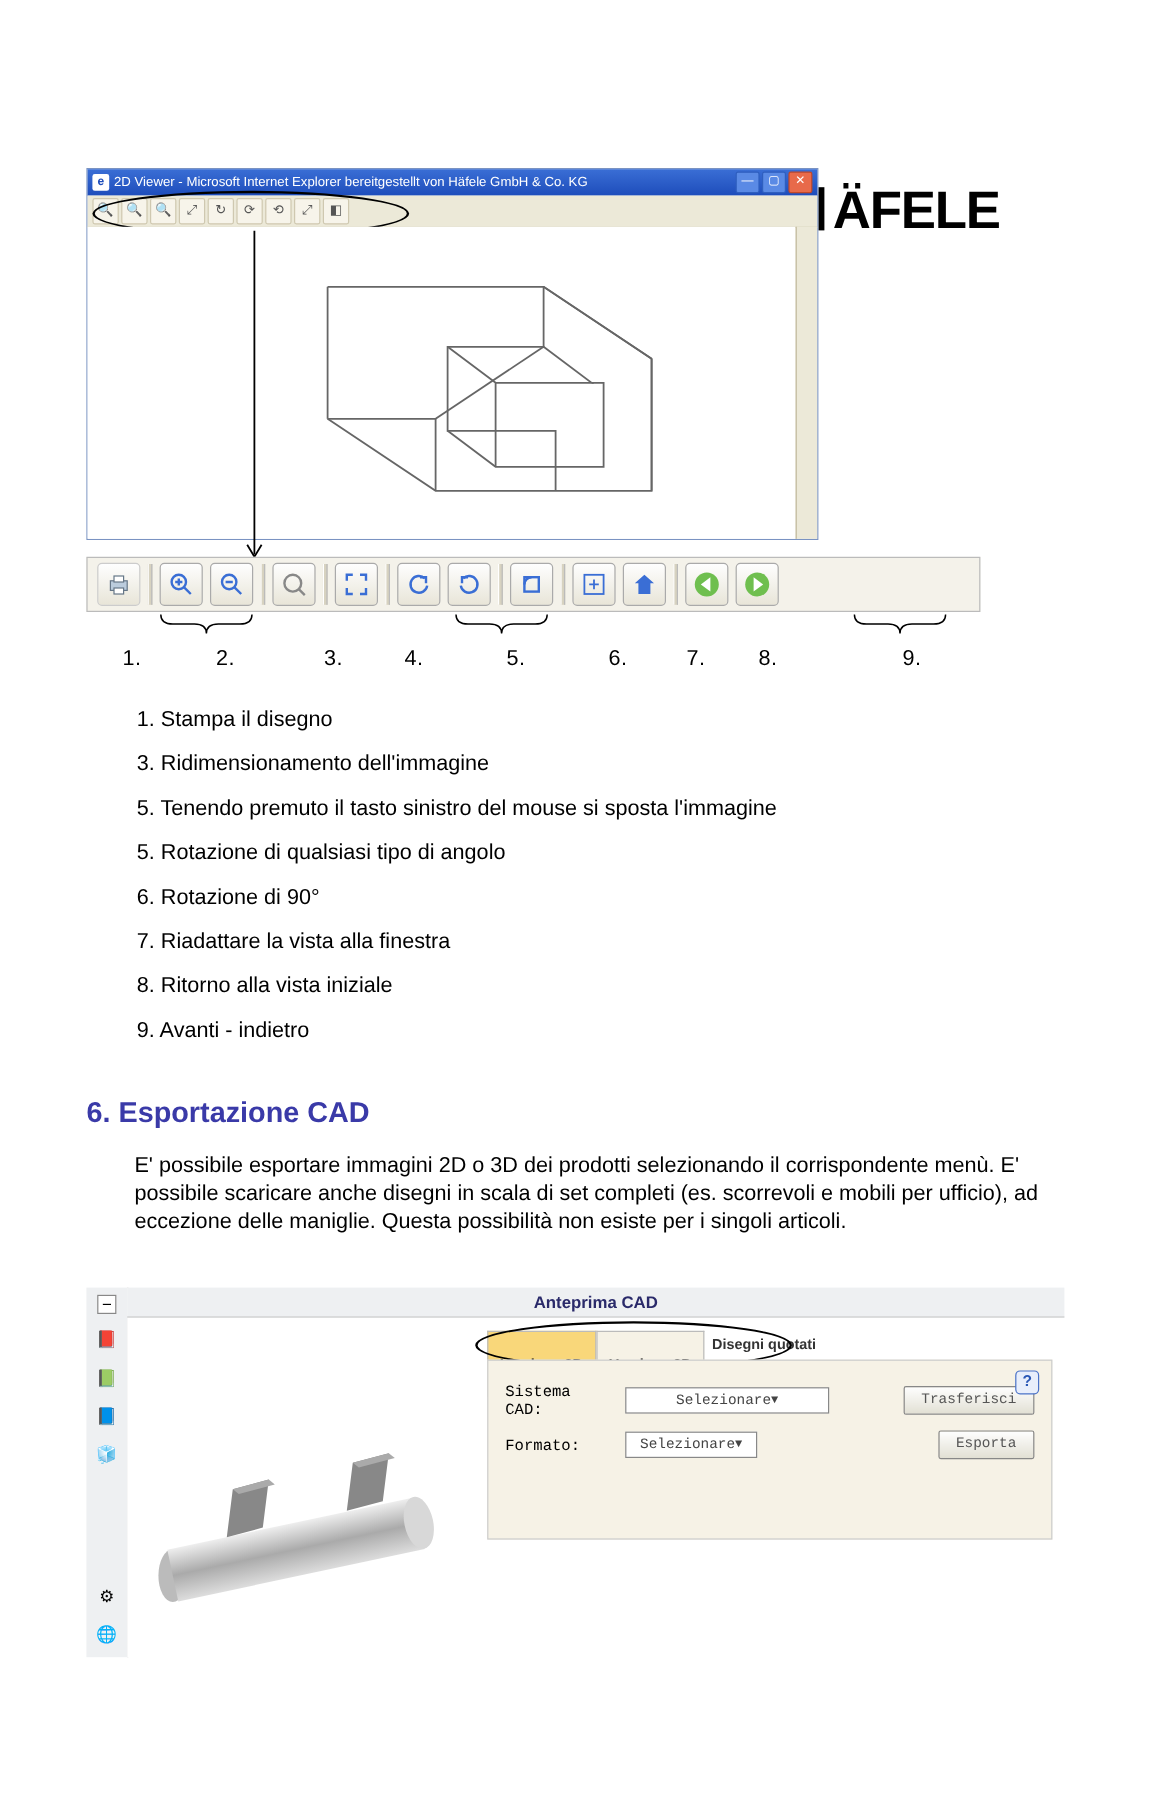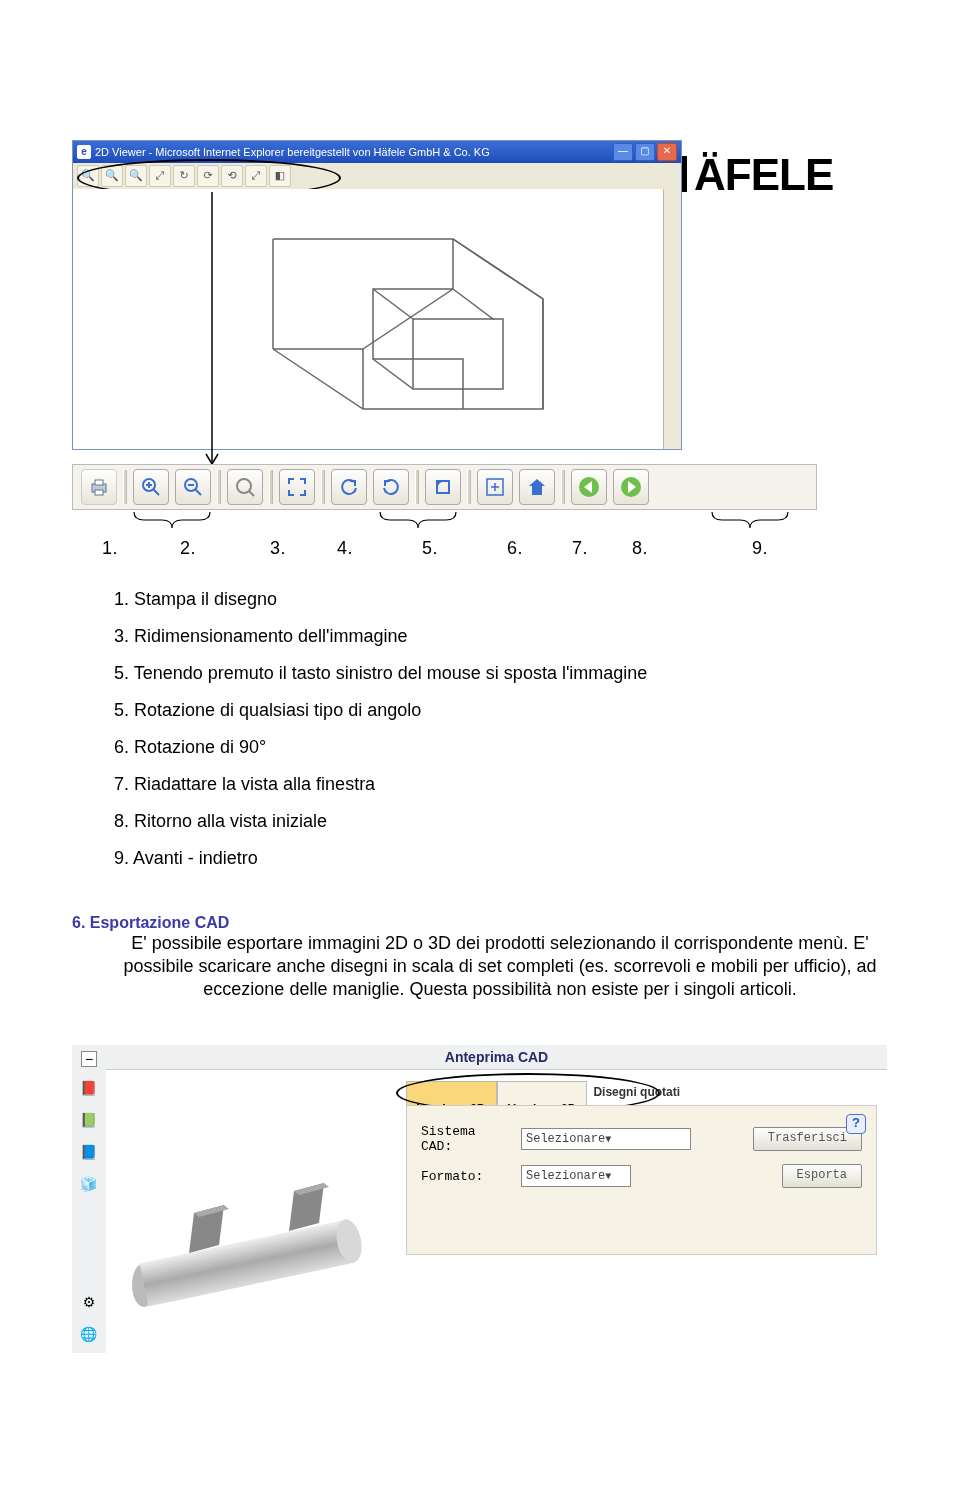--- a/index.html
+++ b/index.html
@@ -123,29 +123,29 @@
   .num-row span{position:absolute;}
   .list {
     margin-top:22px;
     font-size:18px;
     line-height:1.28;
     padding-left:28px;
   }
   .list .item{ margin:14px; }
   .heading6 {
     margin-top:44px;
-    font-size:16px;
+    font-size:24px;
     font-weight:700;
     color:#3a3aa8;
   }
   .para {
+    margin-top:18px;
     padding-left:40px;
     font-size:18px;
     line-height:1.28;
-    text-align:center;
   }
   
   .shot3 {
     margin-top:44px;
     width:815px;
     height:308px;
     position:relative;
   }
   .shot3 .sidebar{
     position:absolute; top:0; left:0; width:34px; bottom:0;
@@ -181,21 +181,21 @@
   .shot3 .panel{
     position:absolute;top:60px;left:300px;right:10px;height:150px;
     border:1px solid #ccc;background:#f6f2e6;
     padding:18px 14px 12px 14px;box-sizing:border-box;
     font-size:13px;
   }
   .shot3 .prow{display:flex;align-items:center;gap:10px;margin-bottom:10px;font-family:Liberation Mono, monospace;}
   .shot3 .plabel{width:90px;}
   .shot3 .psel{
     height:20px;border:1px solid #888;background:#fff;
-    display:flex;align-items:center;justify-content:flex-start;
+    display:flex;align-items:center;justify-content:center;
     padding:0 4px;font-size:12px;color:#444;
   }
   .shot3 .psel .dd{font-size:10px;color:#444;}
   .shot3 .pbtn{
     height:22px;border:1px solid #888;background:linear-gradient(#fefefe,#e2e0d4);
     padding:0 14px;text-align:right;font-size:12px;color:#555;line-height:20px;
     border-radius:2px;
   }
   .shot3 .help-icn{
     position:absolute;top:8px;right:10px;width:18px;height:18px;border:1px solid #4a72c8;

